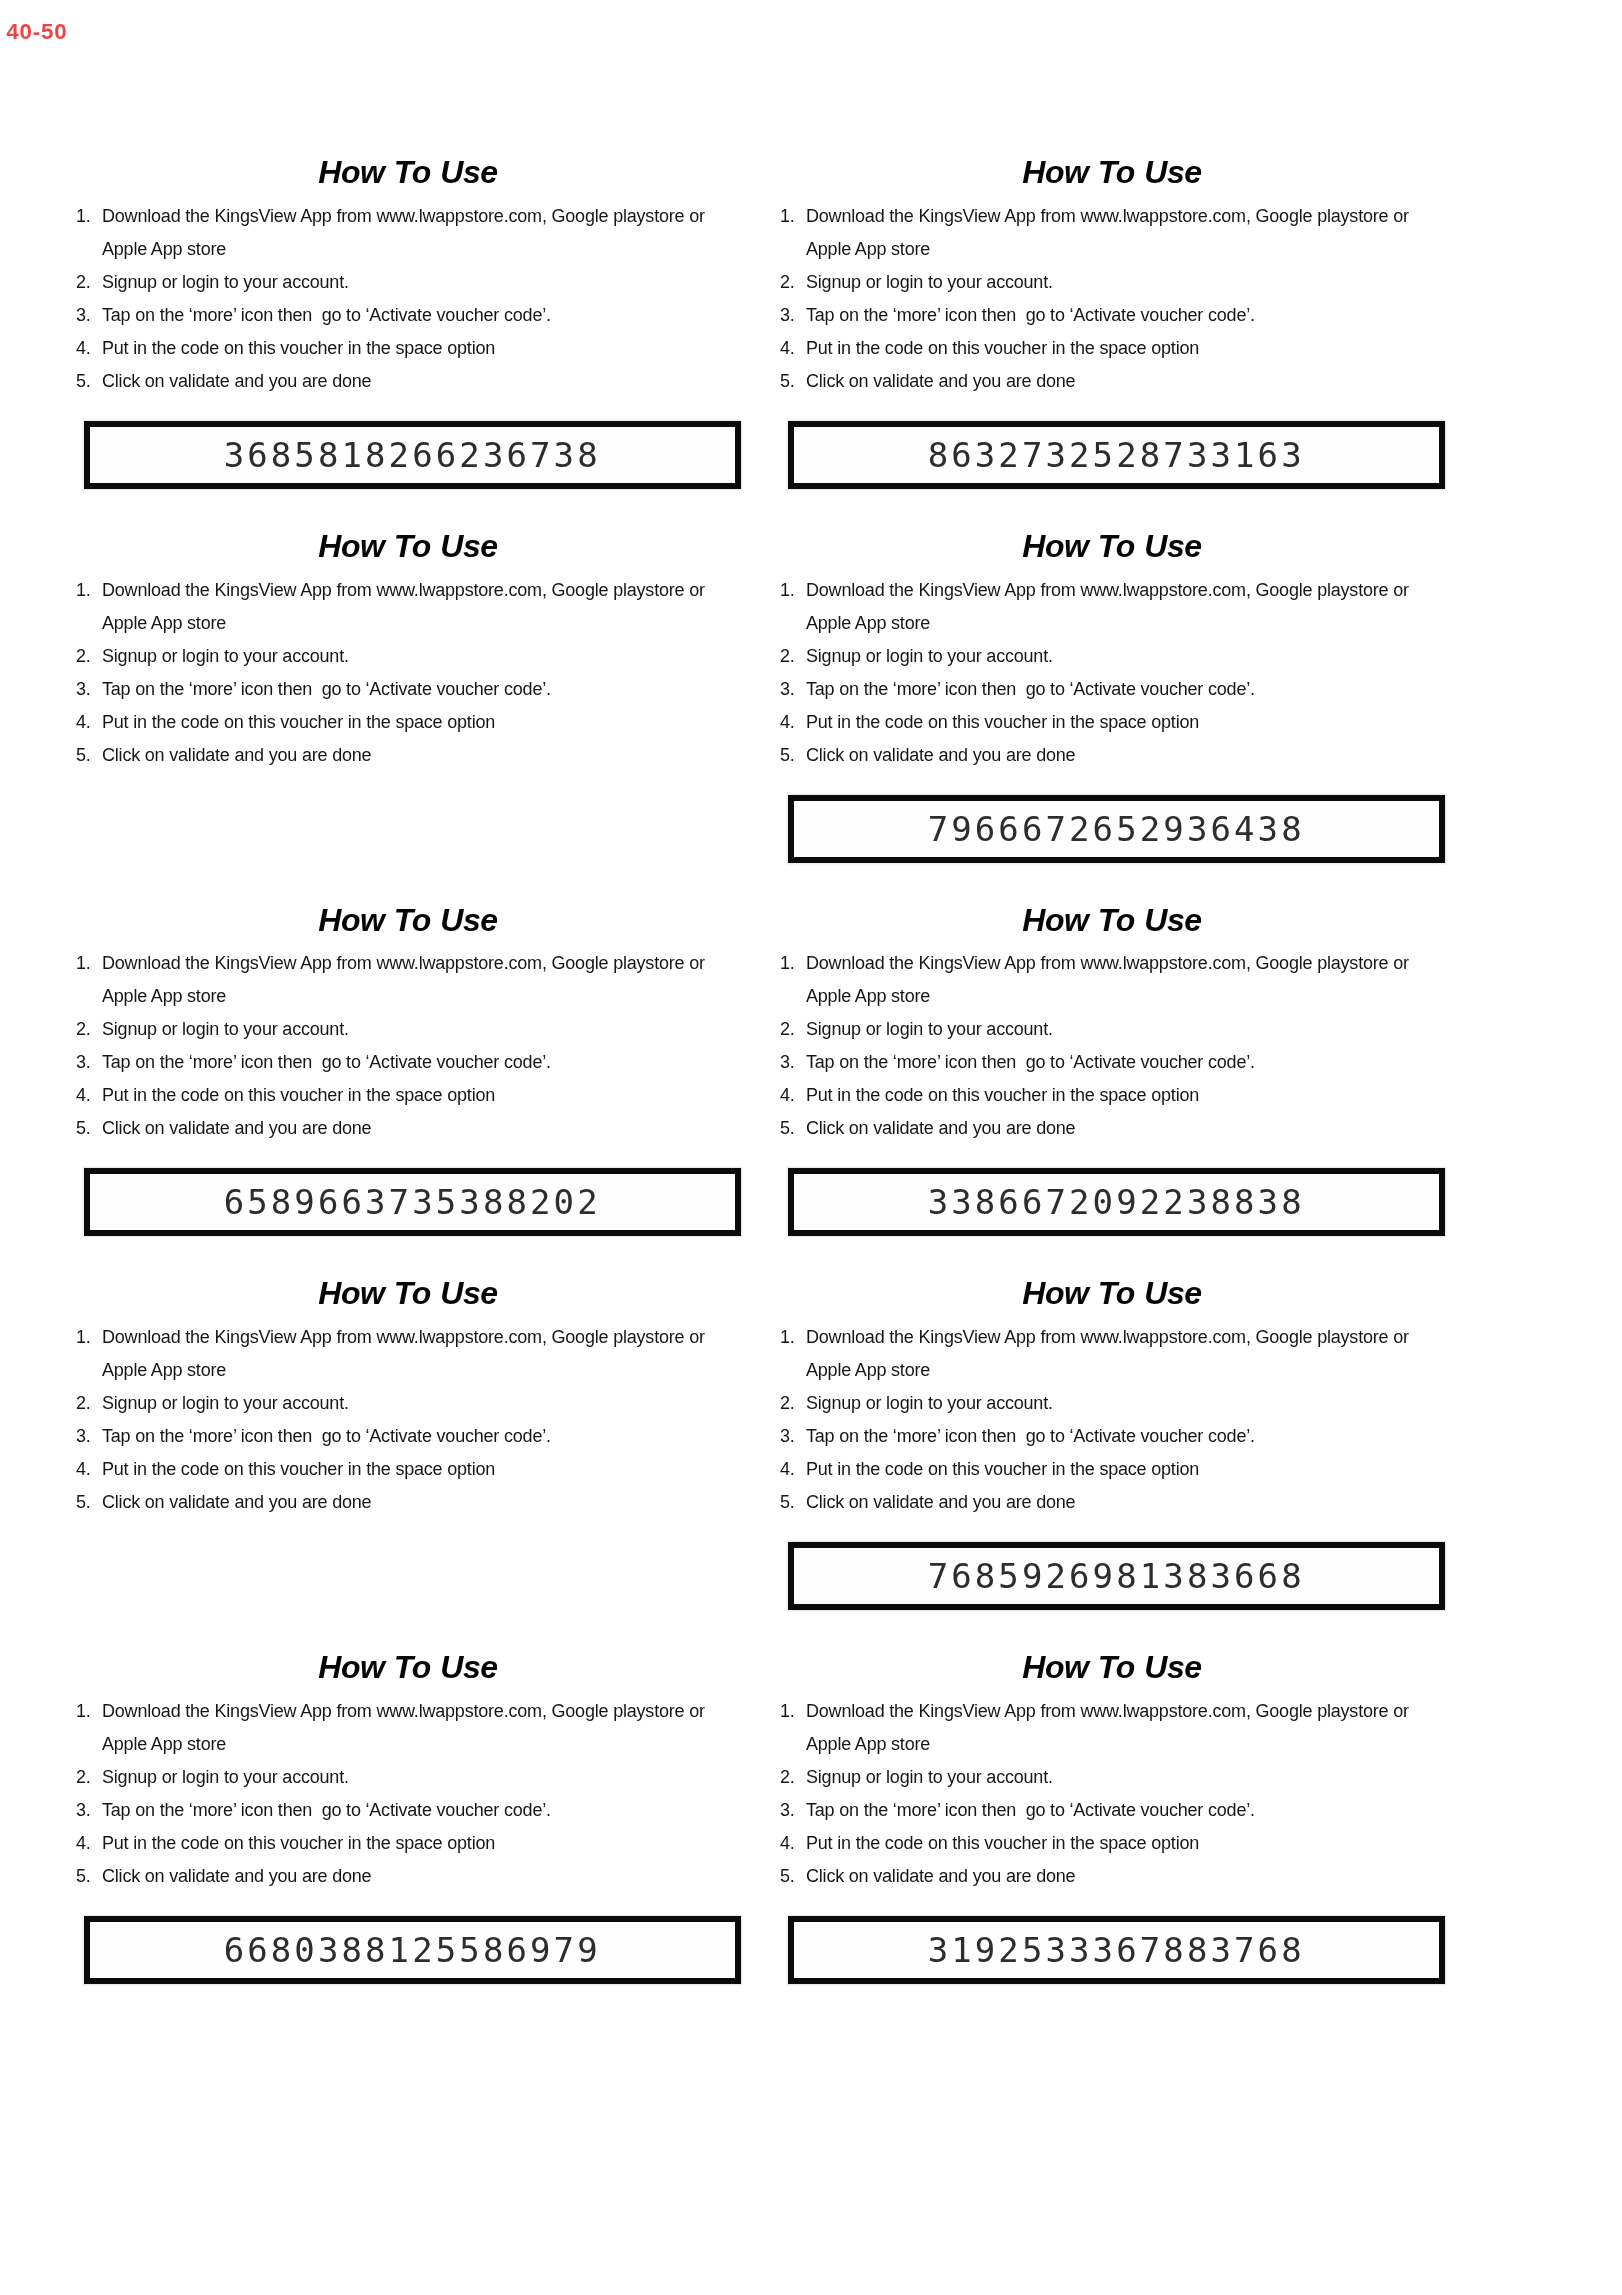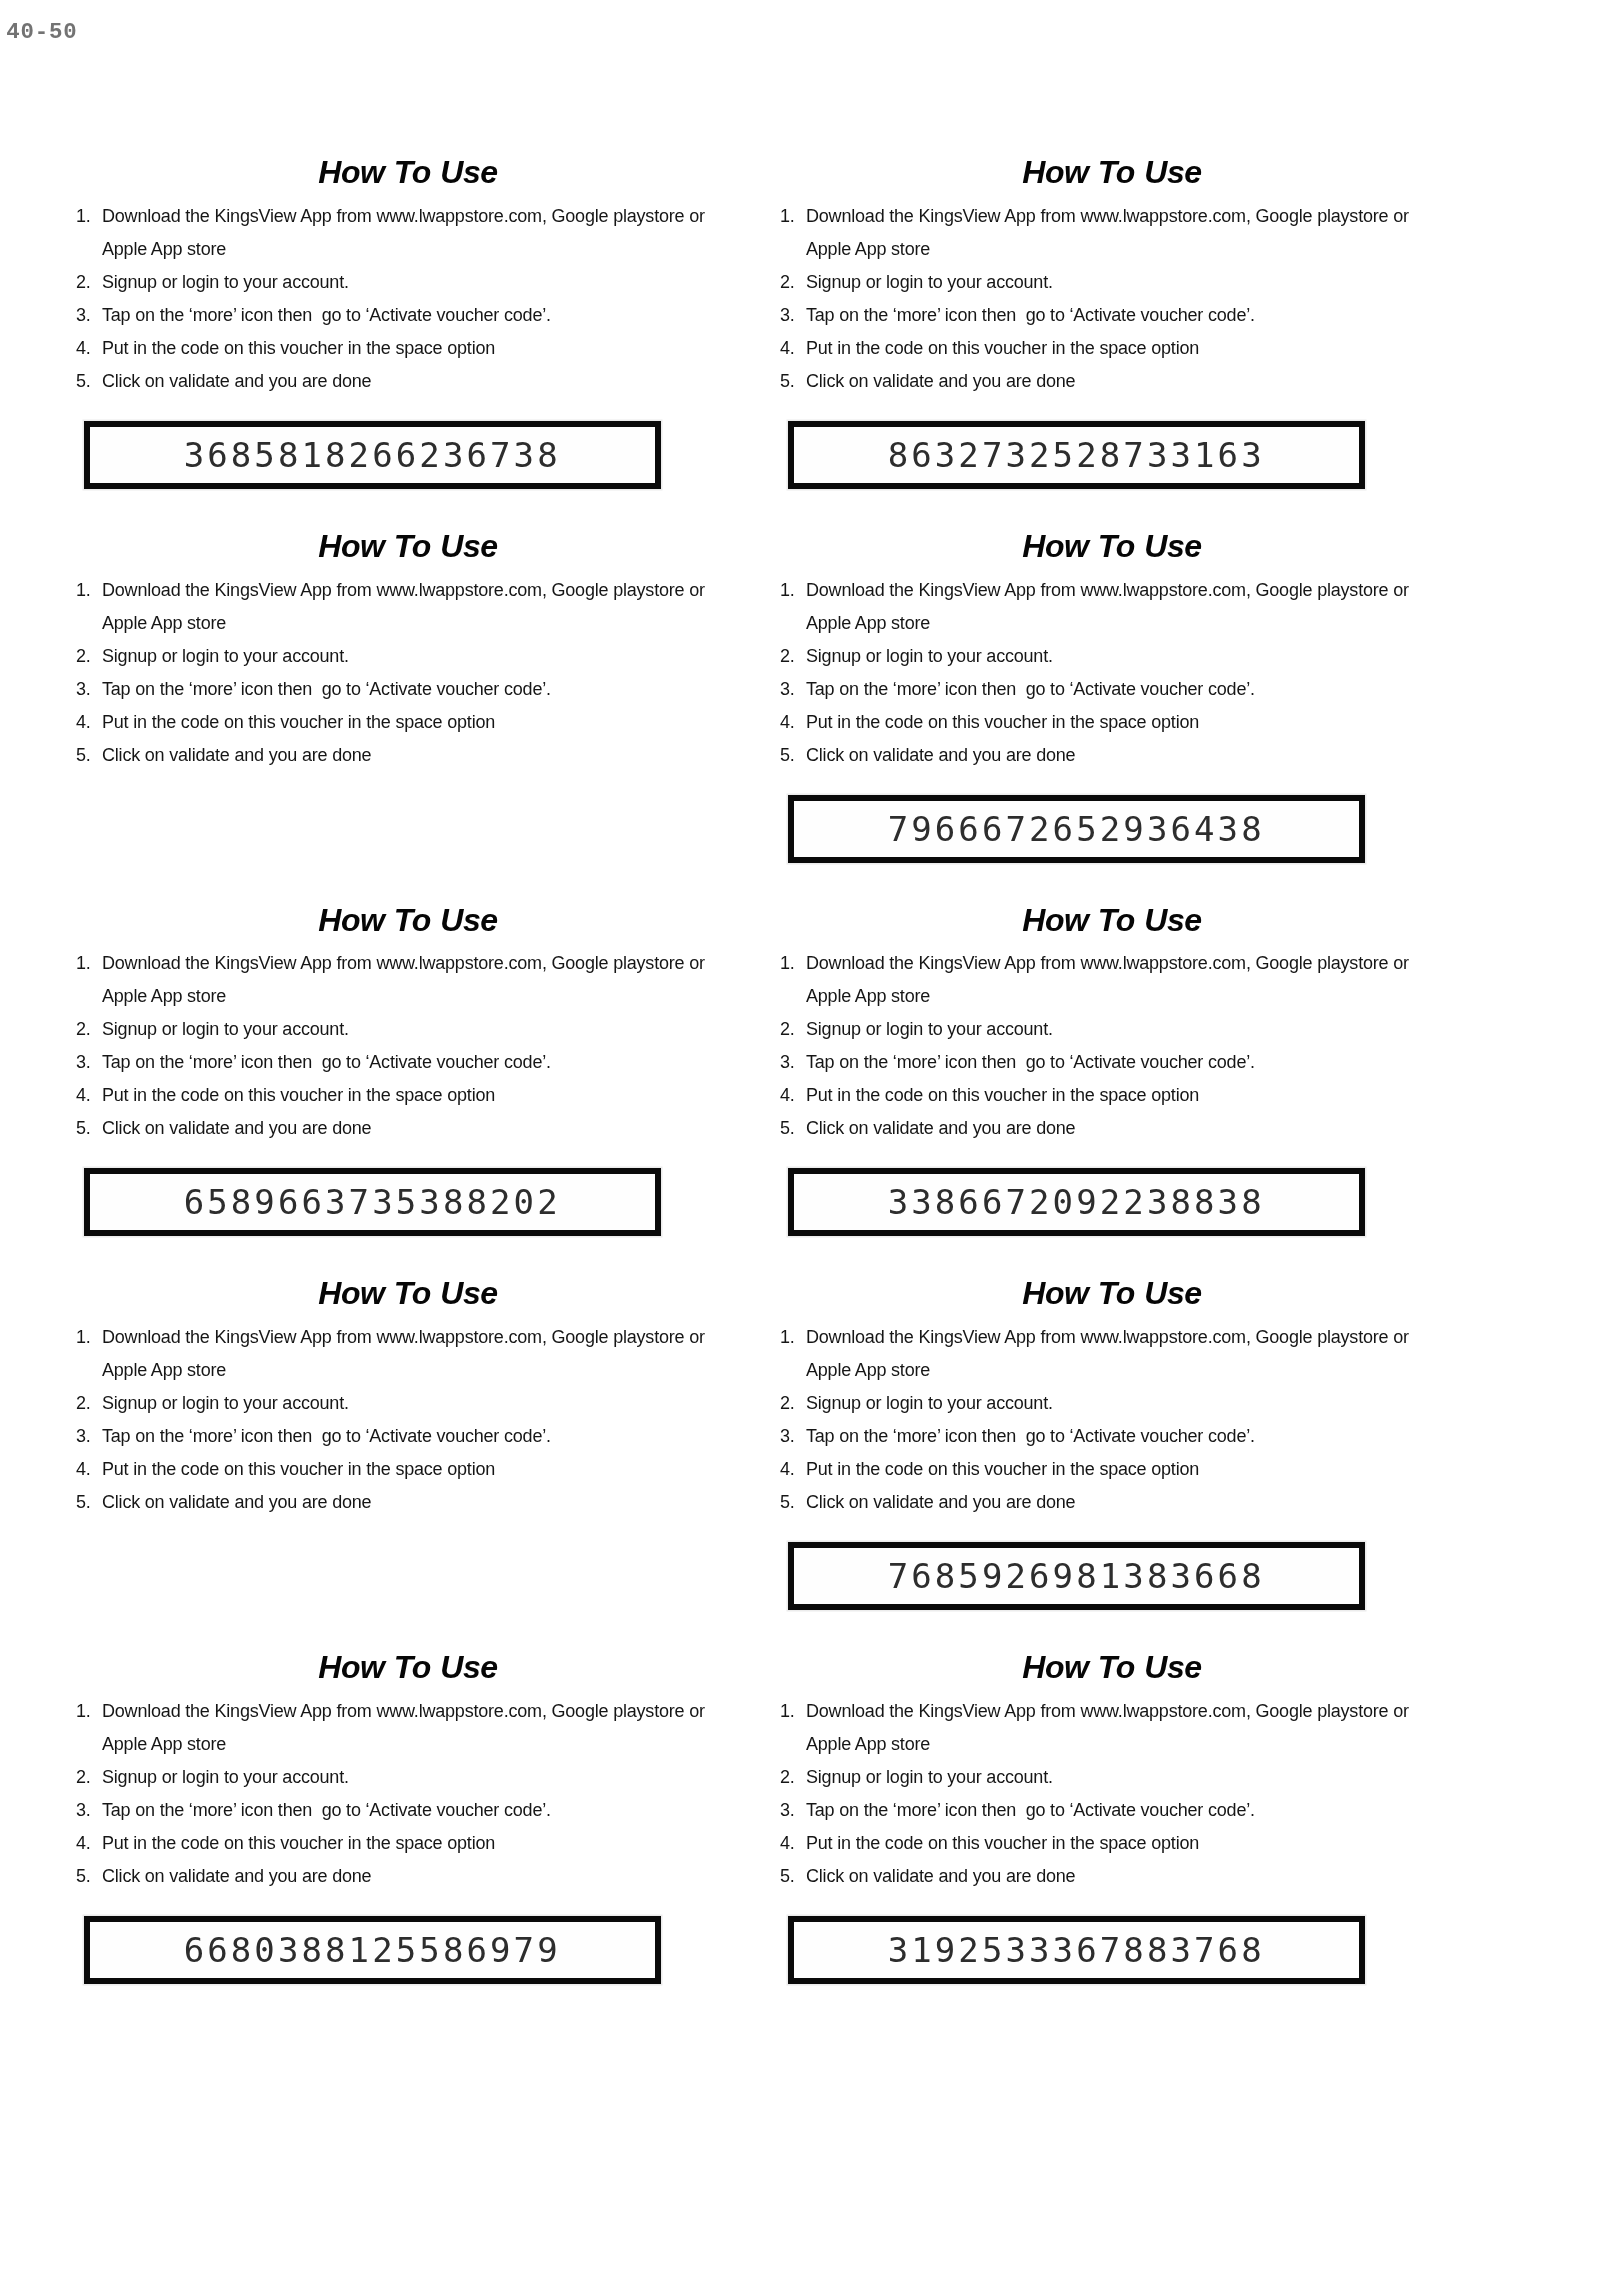--- a/index.html
+++ b/index.html
@@ -9,25 +9,25 @@
     height: 2295px;
     position: relative;
     font-family: "Liberation Sans", sans-serif;
     color: #131313;
     overflow: hidden;
   }
   .page-label {
     position: absolute;
     left: 6.2px;
     top: 18.5px;
-    font-family: Liberation Mono, monospace;
+    font-family: Liberation Sans, sans-serif;
     font-size: 22.4px;
     font-weight: 700;
     letter-spacing: 0.8px;
-    color: #737373;
+    color: #ef4444;
   }
   .grid {
     position: absolute;
     left: 76px;
     top: 155px;
     width: 1487px;
     display: grid;
     grid-template-columns: 664px 664px;
     column-gap: 158px;
     row-gap: 75px;
@@ -51,21 +51,21 @@
     font-size: 18px;
     line-height: 33px;
     letter-spacing: -0.2px;
     color: #161616;
   }
   .num { flex: 0 0 26px; }
   .txt { min-width: 0; }
   .line { display: block; white-space: pre; }
   .code-box {
     margin: 23px 0 0 7.7px;
-    width: 577px;
+    width: 657px;
     height: 68px;
     border: 6.2px solid #0a0a0a;
     background: #fefefe;
     box-shadow: 0 0 0 1.5px #ececec;
     display: flex;
     align-items: center;
     justify-content: center;
   }
   .code {
     font-family: "DejaVu Sans Mono", monospace;

